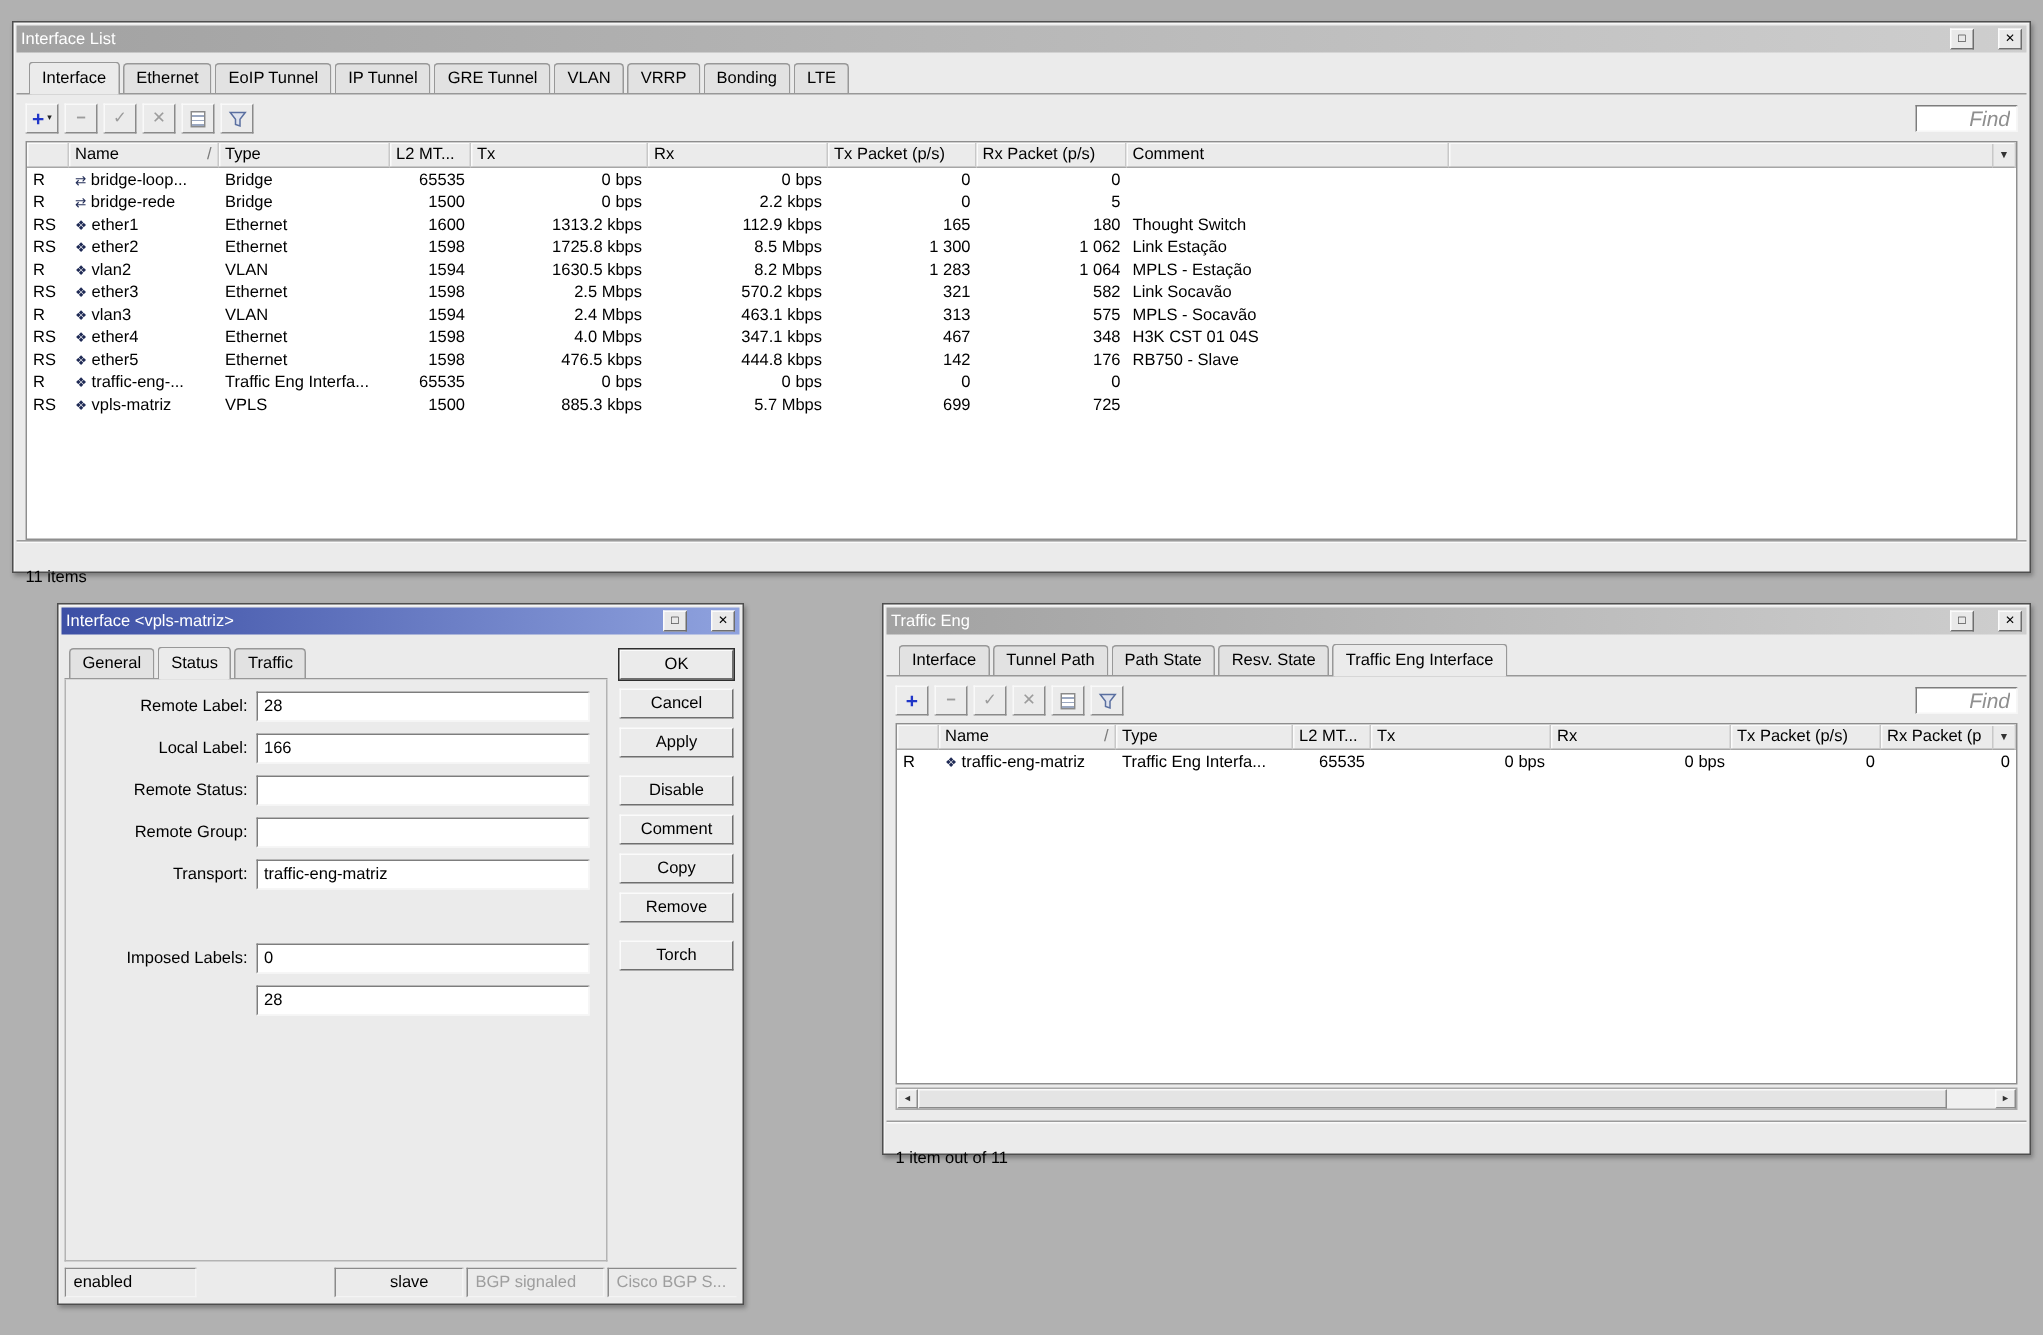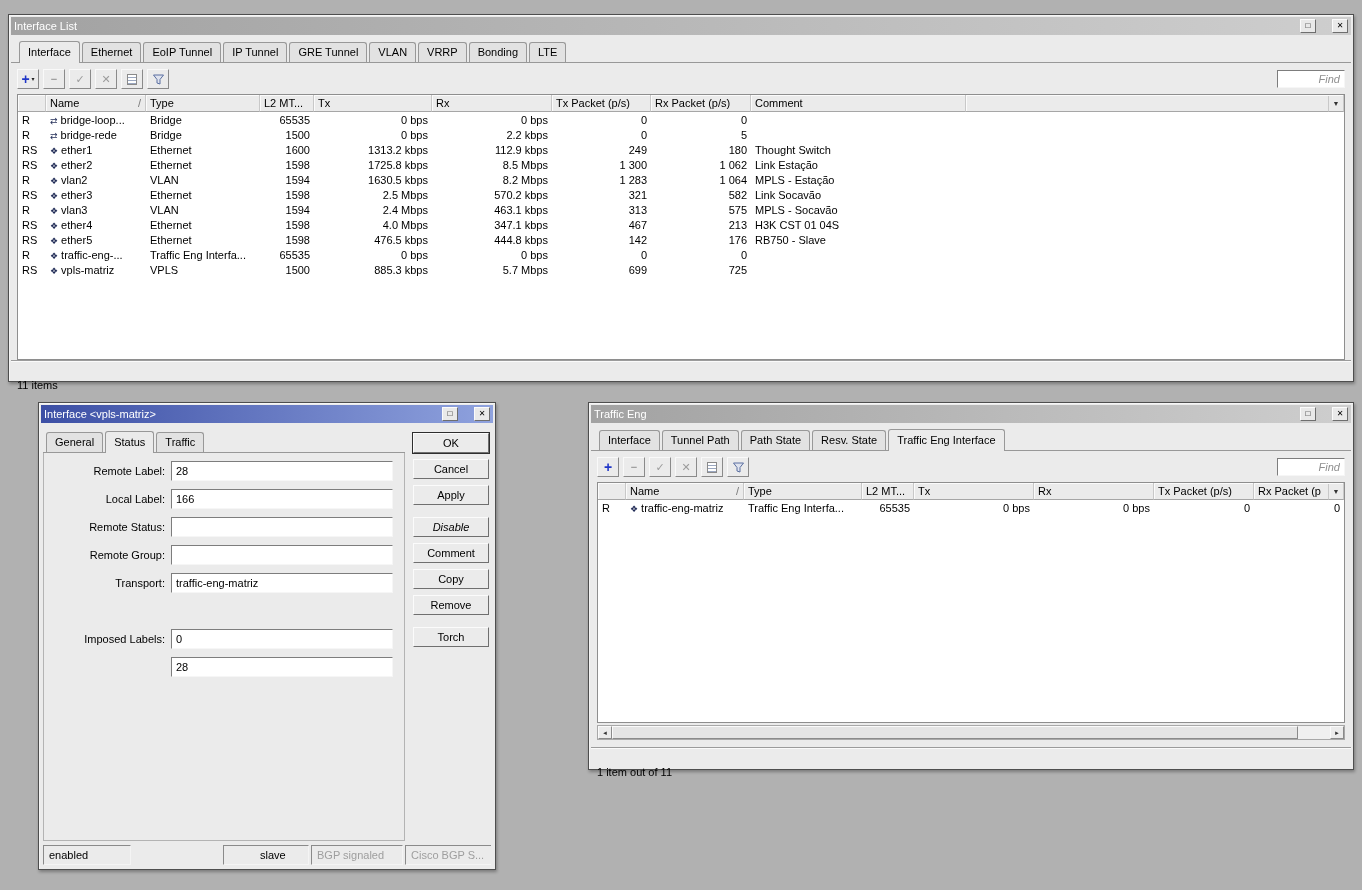--- a/index.html
+++ b/index.html
@@ -15,21 +15,21 @@
 .tabbar{position:absolute;display:flex;align-items:center}
 .tabbar::after{content:"";position:absolute;left:0;right:0;bottom:0;height:1px;background:#989898;z-index:0}
 .tab{position:relative;z-index:1;flex:none;height:20px;line-height:18px;padding:0 8px;background:#e2e2e2;border:1px solid #989898;border-bottom:none;border-radius:3px 3px 0 0;margin-right:2px;margin-bottom:1px;white-space:nowrap}
 .tab.active{background:#ebebeb;height:22px;line-height:20px;margin-bottom:0}
 .toolbar{position:absolute;left:2px;right:2px;height:24px;display:flex;align-items:center;gap:4px;padding:0 6px}
 .toolbtn{height:20px;min-width:22px;padding:0 3px;background:#ebebeb;border:1px solid;border-color:#f9f9f9 #8a8a8a #8a8a8a #f9f9f9;display:inline-flex;align-items:center;justify-content:center;gap:2px}
 .glyph-add{color:#2036c8;font-weight:bold;font-size:14px;line-height:1}
 .glyph-dd{font-size:6px;color:#222;line-height:1}
 .glyph-dis{color:#9c9c9c;font-weight:bold;font-size:11px;line-height:1}
 .note-icon{display:inline-block;width:10px;height:11px;background:#fff;border:1px solid #8a8a8a;background-image:repeating-linear-gradient(to bottom,transparent 0 2px,#9aa7c0 2px 3px)}
-.find{margin-left:auto;width:68px;height:18px;border:1px solid;border-color:#7d7d7d #f6f6f6 #f6f6f6 #7d7d7d;background:#fff;padding:0 4px;text-align:right;font-family:inherit;font-size:11px}
+.find{margin-left:auto;width:68px;height:18px;border:1px solid;border-color:#7d7d7d #f6f6f6 #f6f6f6 #7d7d7d;background:#fff;padding:0 4px;text-align:right;font-family:inherit;font-size:14px}
 .find::placeholder{color:#8f8f8f;font-style:italic}
 .listpane{position:absolute;background:#fff;border:1px solid #8e8e8e;overflow:hidden}
 table.grid{border-collapse:separate;border-spacing:0;table-layout:fixed;width:100%}
 .grid th{height:17px;background:#ebebeb;border-right:1px solid #c8c8c8;border-bottom:1px solid #a6a6a6;box-shadow:inset 1px 1px 0 #fbfbfb;font-weight:normal;text-align:left;padding:0 4px;white-space:nowrap;overflow:hidden}
 .grid td{height:15px;padding:0 4px;white-space:nowrap;overflow:hidden}
 .grid .r{text-align:right}
 .sort{float:right;color:#7a7a7a}
 .rowicon{margin-right:3px;font-size:9px;color:#1f2a55}
 .colsel{position:absolute;top:1px;right:1px;width:15px;height:16px;background:#ebebeb;border:none;border-left:1px solid #c8c8c8;border-bottom:1px solid #a6a6a6;display:flex;align-items:center;justify-content:center;font-size:7px;color:#333;padding:0}
 .statusbar{position:absolute;left:2px;right:2px;bottom:2px;height:17px;border-top:1px solid #9b9b9b;box-shadow:inset 0 1px 0 #fafafa;padding:18px 6px 0;white-space:nowrap}
@@ -162,21 +162,21 @@
             <td></td>
             <td></td>
           </tr>
           <tr>
             <td>RS</td>
             <td><span class="rowicon">❖</span><span>ether1</span></td>
             <td>Ethernet</td>
             <td class="r">1600</td>
             <td class="r">1313.2 kbps</td>
             <td class="r">112.9 kbps</td>
-            <td class="r">249</td>
+            <td class="r">165</td>
             <td class="r">180</td>
             <td>Thought Switch</td>
             <td></td>
           </tr>
           <tr>
             <td>RS</td>
             <td><span class="rowicon">❖</span><span>ether2</span></td>
             <td>Ethernet</td>
             <td class="r">1598</td>
             <td class="r">1725.8 kbps</td>
@@ -223,21 +223,21 @@
             <td></td>
           </tr>
           <tr>
             <td>RS</td>
             <td><span class="rowicon">❖</span><span>ether4</span></td>
             <td>Ethernet</td>
             <td class="r">1598</td>
             <td class="r">4.0 Mbps</td>
             <td class="r">347.1 kbps</td>
             <td class="r">467</td>
-            <td class="r">213</td>
+            <td class="r">348</td>
             <td>H3K CST 01 04S</td>
             <td></td>
           </tr>
           <tr>
             <td>RS</td>
             <td><span class="rowicon">❖</span><span>ether5</span></td>
             <td>Ethernet</td>
             <td class="r">1598</td>
             <td class="r">476.5 kbps</td>
             <td class="r">444.8 kbps</td>
@@ -330,21 +330,21 @@
   <div class="dlg-status" id="dlg-status">
       <div class="seg" style="width: 88px;">enabled</div>
       <div class="seg" style="width: 88px; margin-top: 41px;">running</div>
       <div class="seg" style="width: 86px; padding-left: 36px;">slave</div>
       <div class="seg muted" style="width: 92px;">BGP signaled</div>
       <div class="seg muted" style="width: 96px;">Cisco BGP S...</div>
     </div>
 <button class="pbtn default" style="top: 30px;">OK</button>
     <button class="pbtn" style="top: 56px;">Cancel</button>
     <button class="pbtn" style="top: 82px;">Apply</button>
-    <button class="pbtn" style="top: 114px; font-style: italic;">Disable</button>
+    <button class="pbtn" style="top: 114px;">Disable</button>
     <button class="pbtn" style="top: 140px;">Comment</button>
     <button class="pbtn" style="top: 166px;">Copy</button>
     <button class="pbtn" style="top: 192px;">Remove</button>
     <button class="pbtn" style="top: 224px;">Torch</button>
   </div>
 
 <div class="window" id="win-te">
   <div class="titlebar gray">
     <span class="title">Traffic Eng</span>
     <button class="cap-btn">

